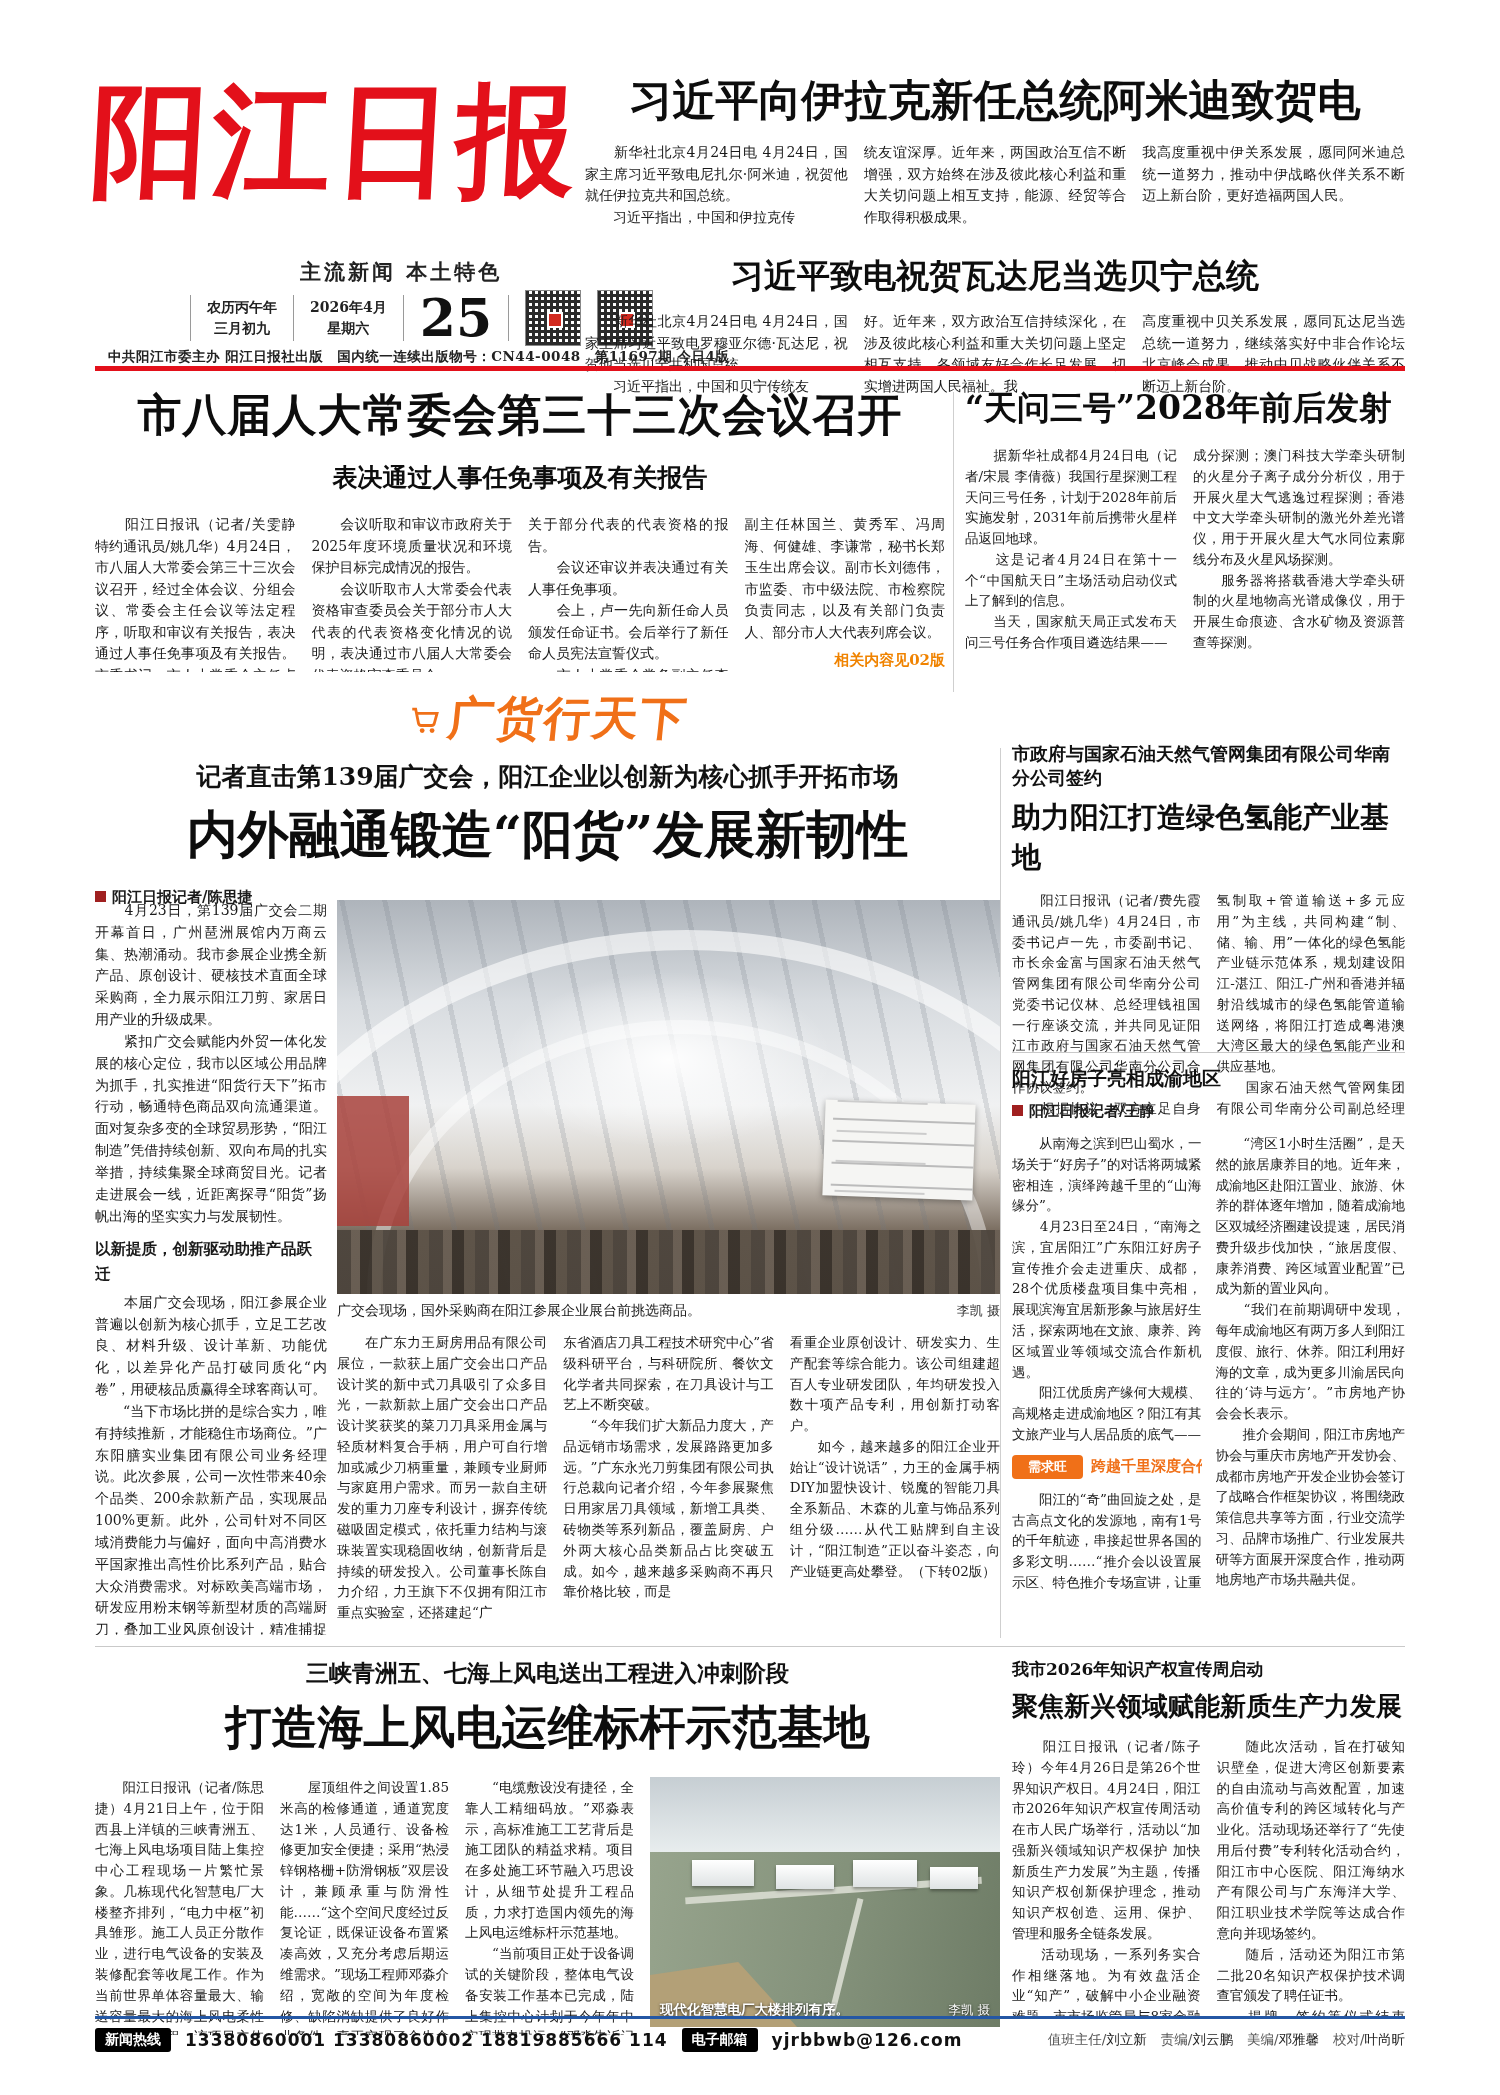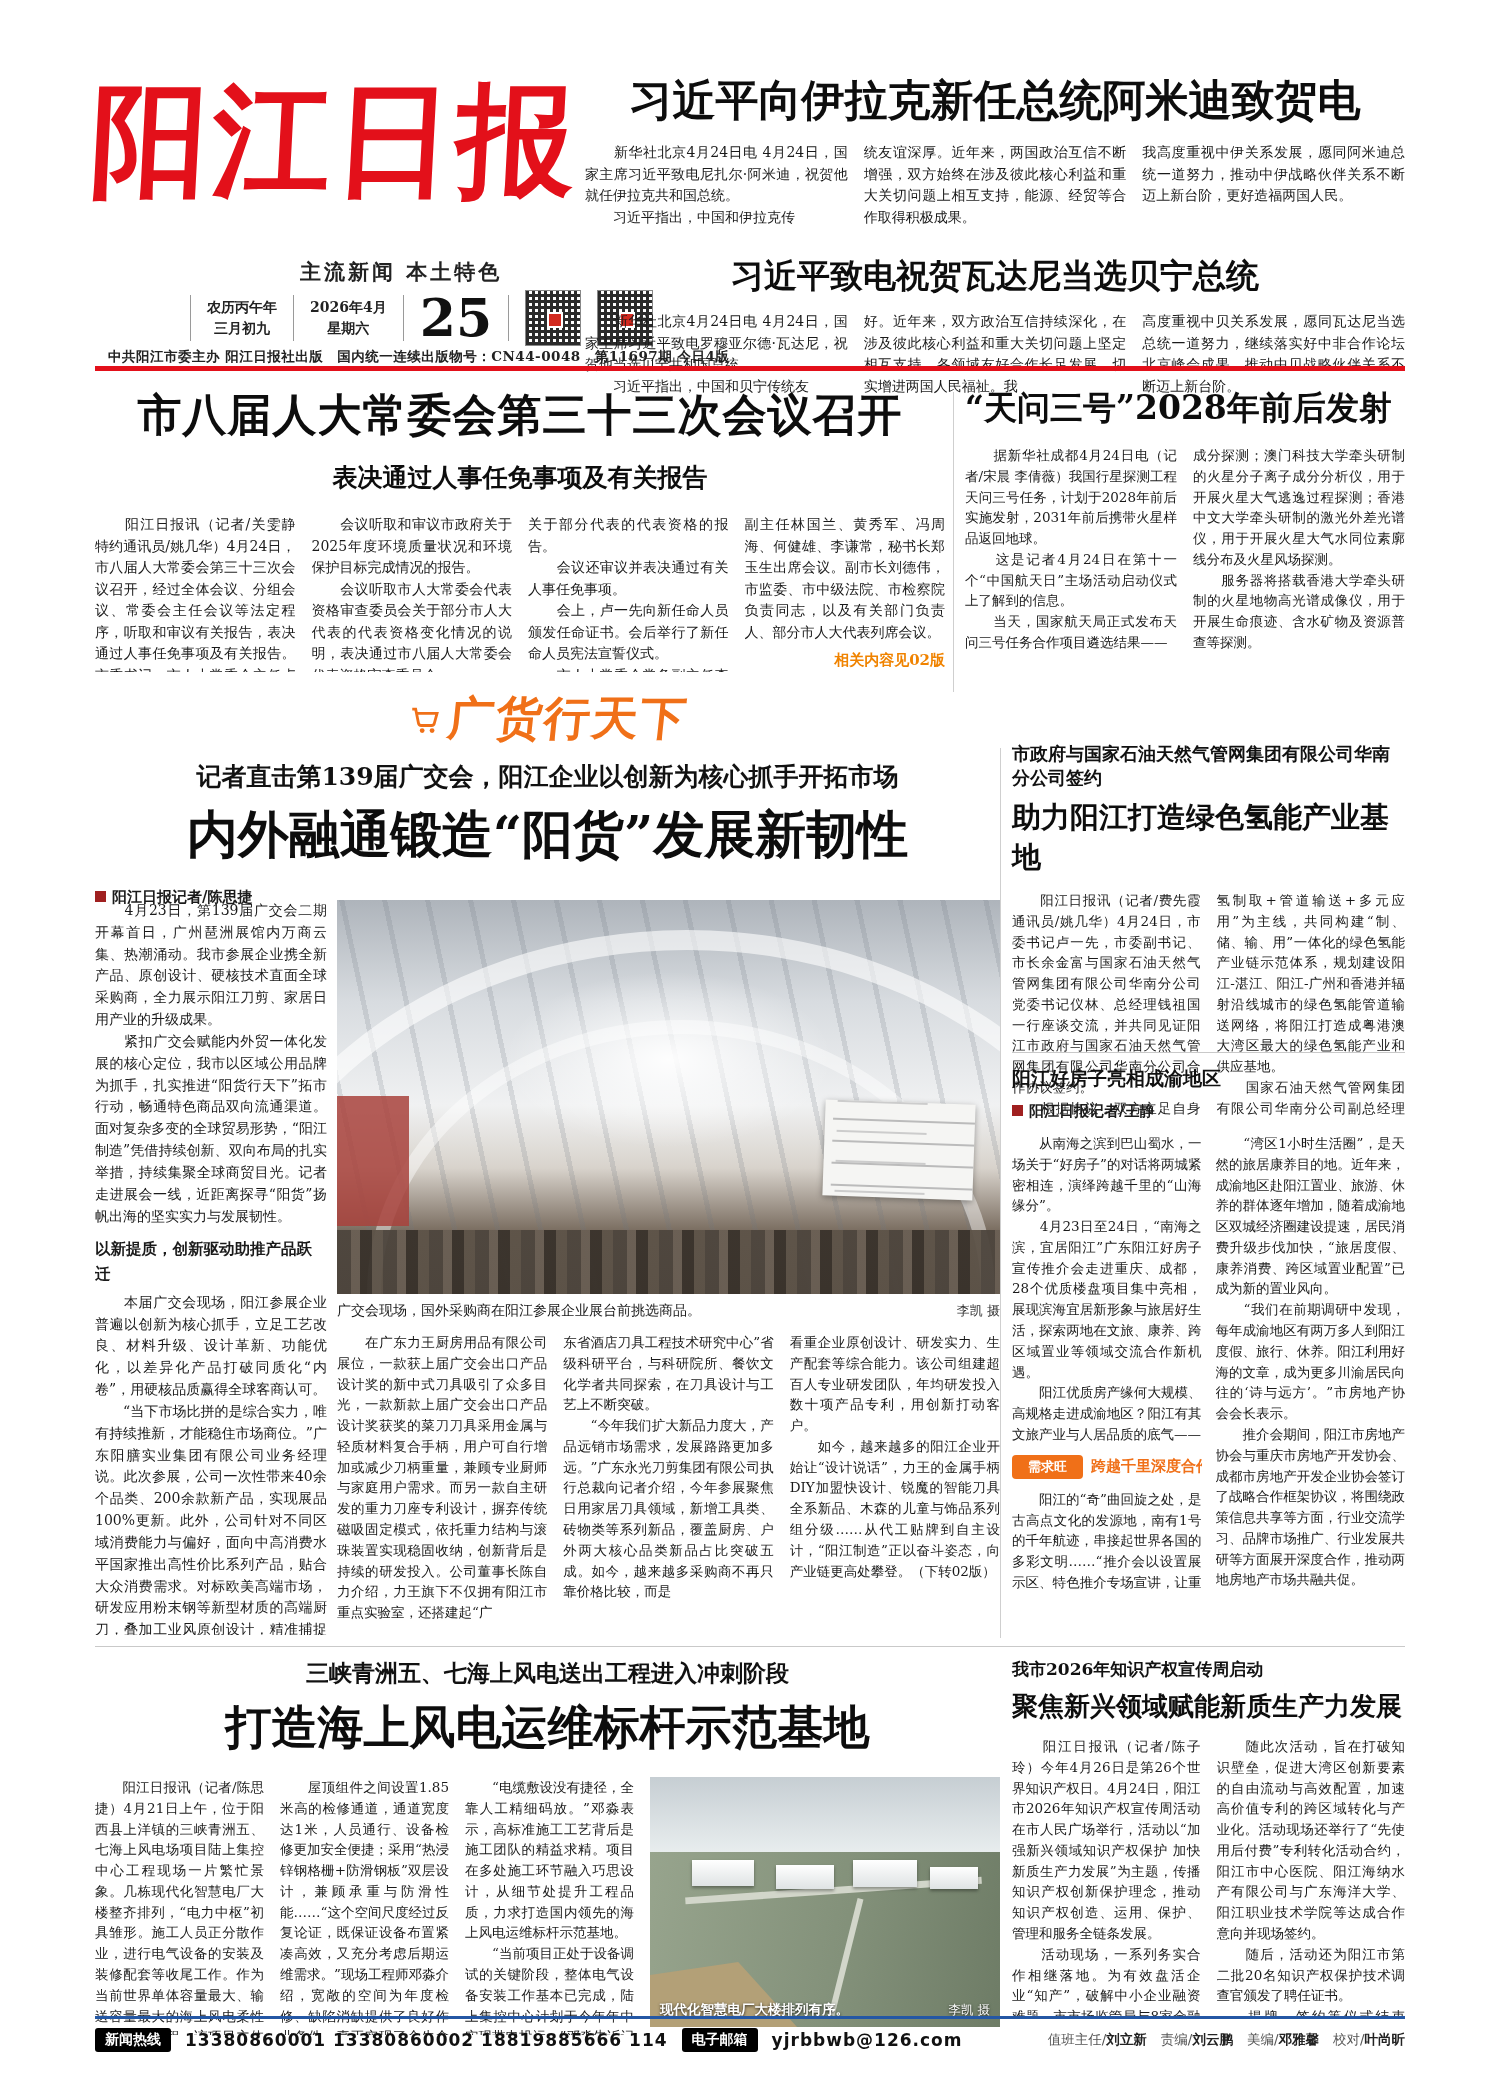--- a/index.html
+++ b/index.html
@@ -75,21 +75,21 @@
   .badge{background:#f07018;color:#fff;font-size:13px;font-weight:bold;padding:2px 16px;border-radius:4px;
      font-family:"DejaVu Sans","Liberation Sans",sans-serif;white-space:nowrap;}
   .badgetxt{color:#f07018;font-weight:900;font-size:15px;white-space:nowrap;}
   
   #footer{border-top:3px solid #2457a4;display:flex;align-items:center;gap:14px;padding-top:9px;
      font-family:"DejaVu Sans","Liberation Sans",sans-serif;}
   .fbadge{background:#000000;color:#fff;font-size:14px;font-weight:bold;padding:3px 10px;border-radius:3px;white-space:nowrap;}
   .fnum{font-size:17px;font-weight:bold;color:#111;letter-spacing:1px;white-space:nowrap;}
   .staff{display:flex;gap:14px;font-size:13.5px;color:#222;white-space:nowrap;}
   .staff .role{color:#555;}
-  .staff b{font-weight:bold;}
+  .staff b{font-weight:normal;}
 </style>
 </head>
 <body>
 
 <div id="page">
 
   <div class="abs logo" style="left:95px;top:60px;width:490px;height:195px;">阳江日报</div>
   <div class="abs slogan" style="left:300px;top:258px;">主流新闻 本土特色</div>
 
   <div class="abs daterow" style="left:190px;top:290px;">

